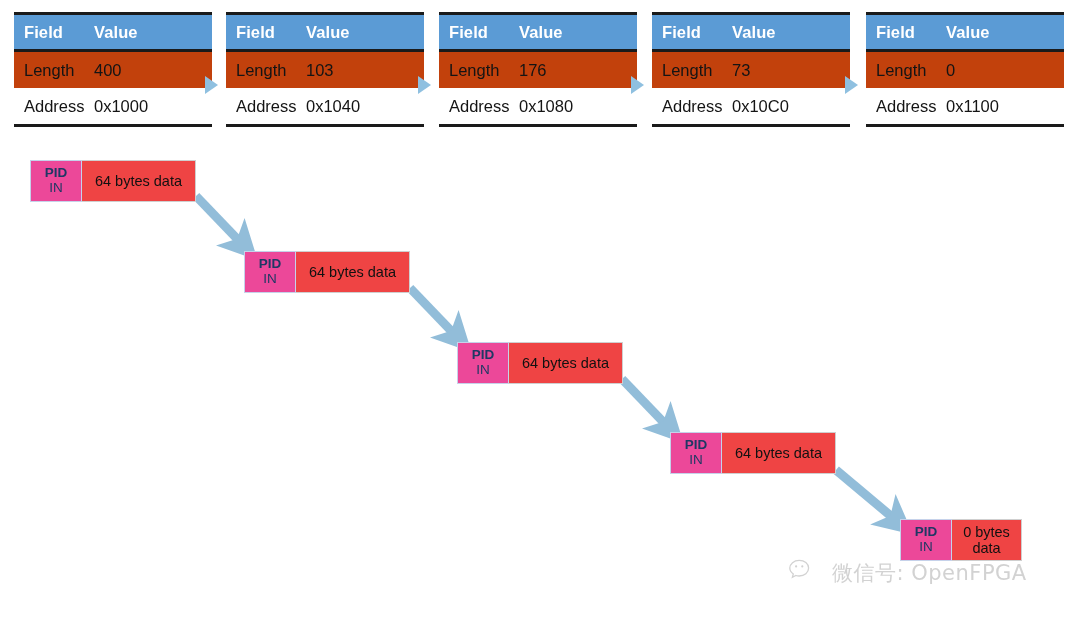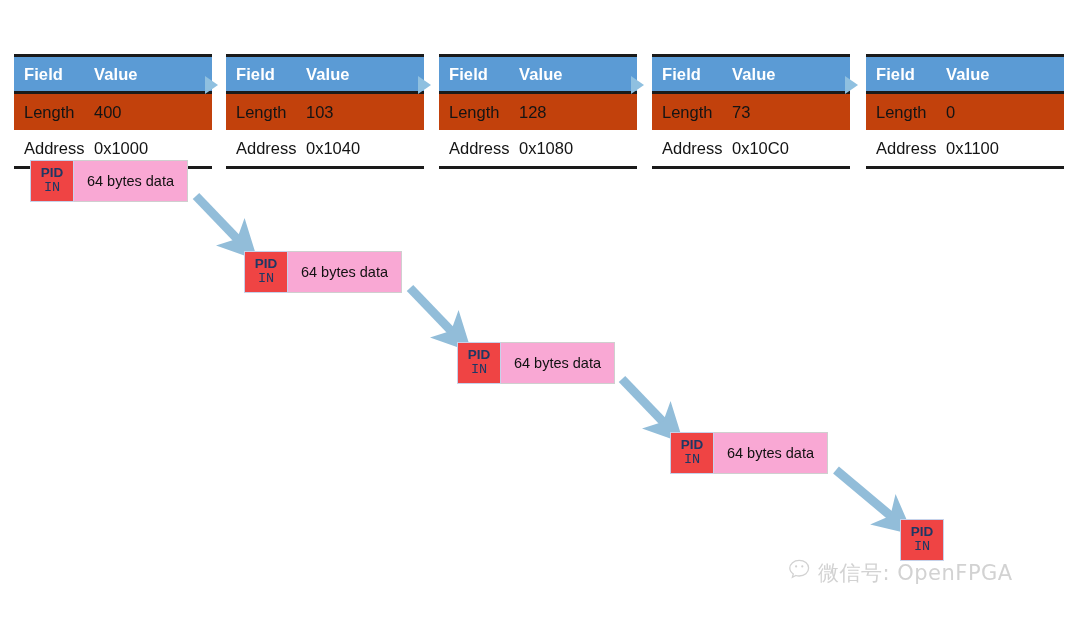--- a/index.html
+++ b/index.html
@@ -23,21 +23,20 @@
     width: 1080px;
     height: 140px;
   }
   .desc-table {
     position: absolute;
     top: 12px;
     width: 198px;
     border-top: 3px solid #1a1a1a;
     border-bottom: 3px solid #1a1a1a;
     box-sizing: border-box;
-    margin-top: 42px;
   }
   .dt-header {
     display: flex;
     background: #5b9bd5;
     border-bottom: 3px solid #1a1a1a;
     height: 34px;
     align-items: center;
   }
   .dt-header .cell {
     color: #ffffff;
@@ -84,43 +83,42 @@
     width: 1080px;
     height: 623px;
   }
   .packet {
     position: absolute;
     display: flex;
     height: 42px;
     box-sizing: border-box;
   }
   .pid-cell {
-    width: 44px;
-    background: #ef4444;
+    width: 52px;
+    background: #ec4899;
     border: 1px solid #c6d2ea;
     box-sizing: border-box;
     display: flex;
     flex-direction: column;
     align-items: center;
     justify-content: center;
     line-height: 1.08;
   }
   .pid-cell .pid-top {
     font-weight: bold;
     font-size: 13.5px;
     color: #1f3864;
   }
   .pid-cell .pid-bot {
     font-weight: normal;
     font-size: 13.5px;
     color: #1f3864;
-    font-family: Liberation Mono, monospace;
   }
   .data-cell {
-    background: #f9a8d4;
+    background: #ef4444;
     border: 1px solid #cfcfcf;
     border-left: none;
     box-sizing: border-box;
     display: flex;
     align-items: center;
     justify-content: center;
     text-align: center;
     font-size: 14.5px;
     color: #111111;
     padding: 0 8px;
@@ -137,21 +135,21 @@
     pointer-events: none;
   }
 
   
   #watermark {
     position: absolute;
     left: 788px;
     top: 558px;
     display: flex;
     align-items: center;
-    gap: 4px;
+    gap: 18px;
     color: #d2d2d2;
     font-size: 21px;
     letter-spacing: .5px;
     white-space: nowrap;
     user-select: none;
     justify-content: flex-end;
   }
   #watermark .wm-text {
     font-family: "DejaVu Sans", "Liberation Sans", sans-serif;
   }
@@ -191,21 +189,21 @@
     </div>
   </div>
 
   <div class="desc-table" style="left:439px;">
     <div class="dt-header">
       <div class="cell c-field">Field</div>
       <div class="cell c-value">Value</div>
     </div>
     <div class="dt-row shade">
       <div class="cell c-field">Length</div>
-      <div class="cell c-value">128</div>
+      <div class="cell c-value">176</div>
     </div>
     <div class="dt-row plain">
       <div class="cell c-field">Address</div>
       <div class="cell c-value">0x1080</div>
     </div>
   </div>
 
   <div class="desc-table" style="left:652px;">
     <div class="dt-header">
       <div class="cell c-field">Field</div>
@@ -286,20 +284,21 @@
       <span class="pid-bot">IN</span>
     </div>
     <div class="data-cell w-wide">64 bytes data</div>
   </div>
 
   <div class="packet" style="left:900px; top:519px;">
     <div class="pid-cell">
       <span class="pid-top">PID</span>
       <span class="pid-bot">IN</span>
     </div>
+    <div class="data-cell w-narrow">0 bytes data</div>
   </div>
 </div>
 
 <div id="watermark">
   <span>
     <svg width="26" height="24" viewBox="0 0 26 24" aria-hidden="true">
       <path d="M11.2 2.4C5.9 2.4 1.8 5.9 1.8 10.1c0 2.4 1.4 4.5 3.5 5.9L4.4 19.3l3.5-1.8c1 .3 2.1.5 3.3.5 5.3 0 9.4-3.5 9.4-7.9S16.5 2.4 11.2 2.4z" fill="none" stroke="#d2d2d2" stroke-width="1.3"></path>
       <circle cx="8.1" cy="8.4" r="1.1" fill="#d2d2d2"></circle>
       <circle cx="14.3" cy="8.4" r="1.1" fill="#d2d2d2"></circle>
     </svg>

